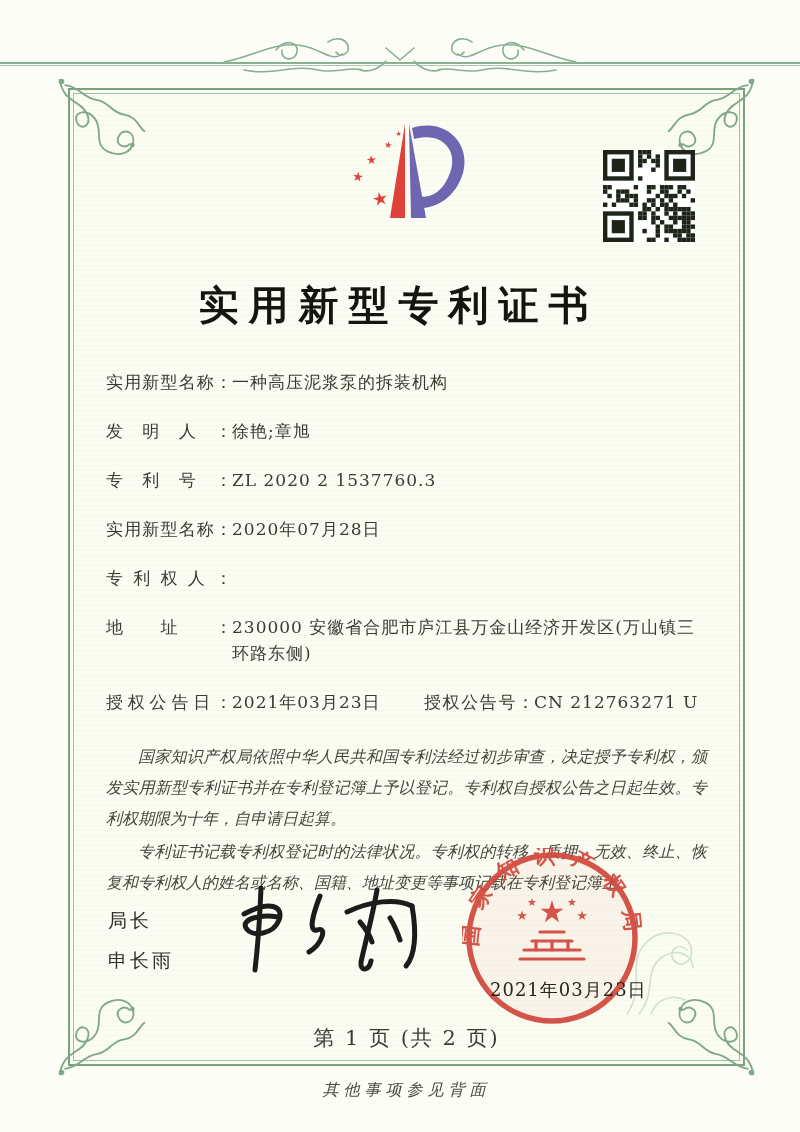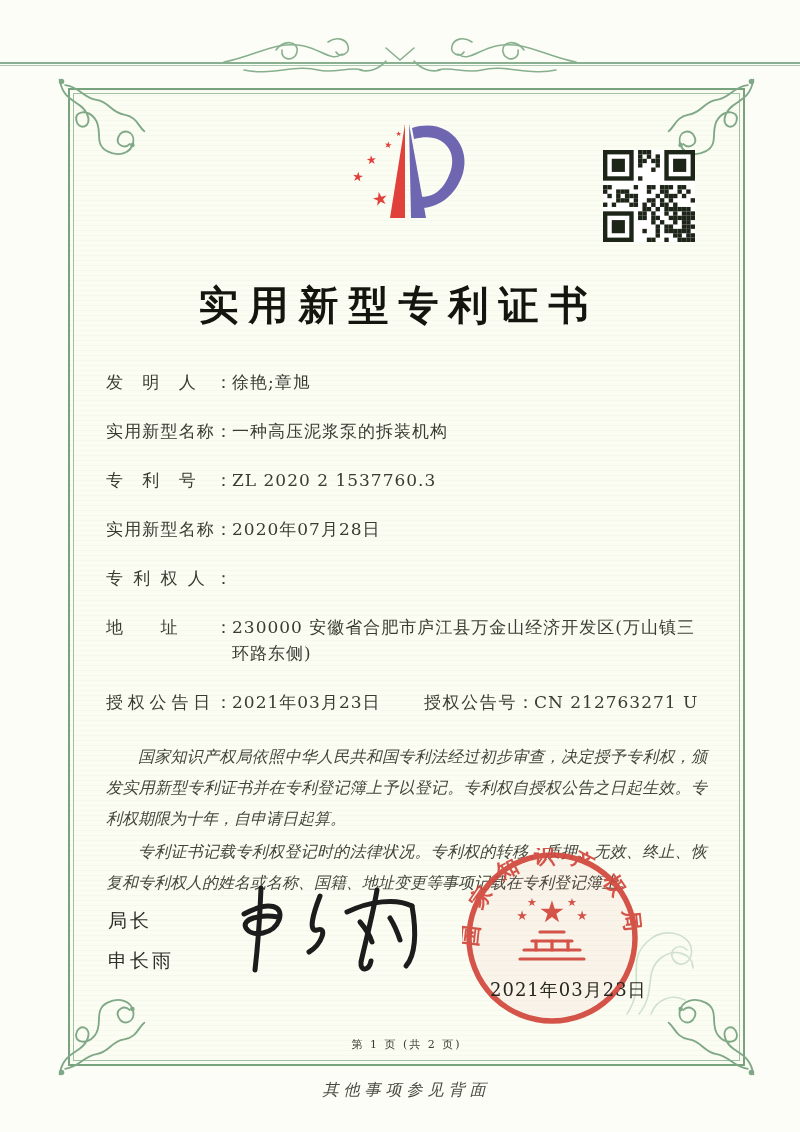--- a/index.html
+++ b/index.html
@@ -54,21 +54,21 @@
   .body-text p{margin:0 0 2px 0; text-indent:2em;}
   
   .sign-area{position:absolute; left:36px; right:36px; top:712px; height:250px;}
   .director-label{position:absolute; left:2px; top:106px; font-size:19px; letter-spacing:3px; color:#2e2e28;}
   .director-name{position:absolute; left:2px; top:146px; font-size:19px; letter-spacing:3px; color:#2e2e28;text-align:center;}
   .signature{position:absolute; left:108px; top:72px;}
   .seal{position:absolute; left:356px; top:46px; opacity:.93;}
   .seal-date{position:absolute; left:384px; top:176px; font-size:18px; letter-spacing:1px; color:#26261f; white-space:nowrap;}
   
   .page-info{position:absolute; left:0; right:0; bottom:12px; text-align:center;
-    font-size:11px; letter-spacing:2px; color:#3b3b32;}
+    font-size:21px; letter-spacing:2px; color:#3b3b32;}
   .back-note{position:absolute; top:1080px; left:68px; width:677px; text-align:center;
     font-size:16px; font-style:italic; letter-spacing:5px; color:#4a4a3f;}
 </style>
 </head>
 <body>
 
 <div class="page">
 
   <div class="top-rule"></div>
 
@@ -268,26 +268,26 @@
           <rect x="0" y="60" width="30" height="30" fill="#1d2418"></rect>
           <rect x="4.285714285714286" y="64.28571428571428" width="21.428571428571427" height="21.428571428571427" fill="#fff"></rect>
           <rect x="8.571428571428571" y="68.57142857142857" width="12.857142857142858" height="12.857142857142858" fill="#1d2418"></rect>
         </svg>
     </div>
 
     <h1 class="title">实用新型专利证书</h1>
 
     <div class="fields">
       <div class="frow">
+        <span class="flabel">实用新型名称：</span>
+        <span class="fvalue">一种高压泥浆泵的拆装机构</span>
+      </div>
+      <div class="frow">
         <span class="flabel">发明人：</span>
         <span class="fvalue">徐艳;章旭</span>
-      </div>
-      <div class="frow">
-        <span class="flabel">实用新型名称：</span>
-        <span class="fvalue">一种高压泥浆泵的拆装机构</span>
       </div>
       <div class="frow">
         <span class="flabel">专利号：</span>
         <span class="fvalue">ZL 2020 2 1537760.3</span>
       </div>
       <div class="frow">
         <span class="flabel">实用新型名称：</span>
         <span class="fvalue">2020年07月28日</span>
       </div>
       <div class="frow">

